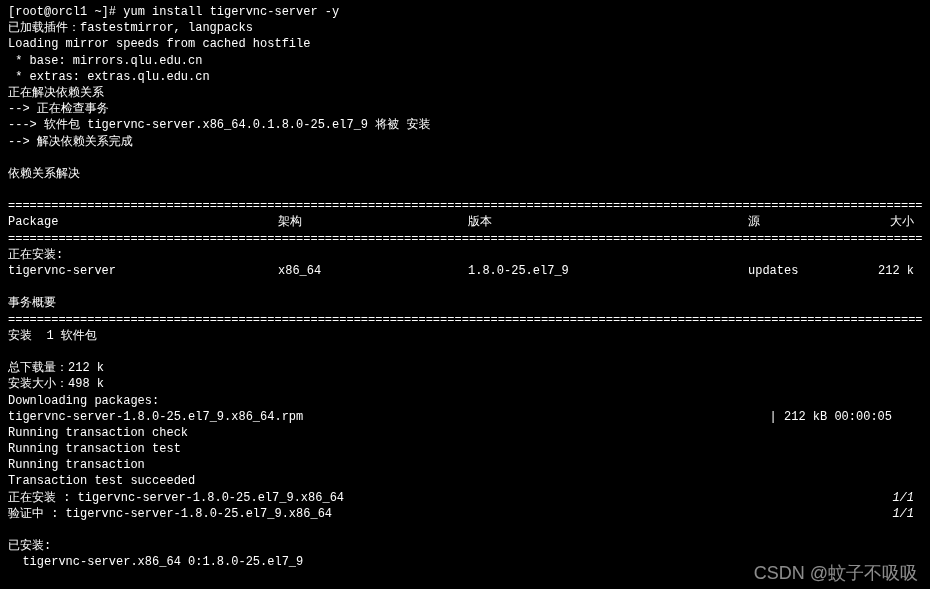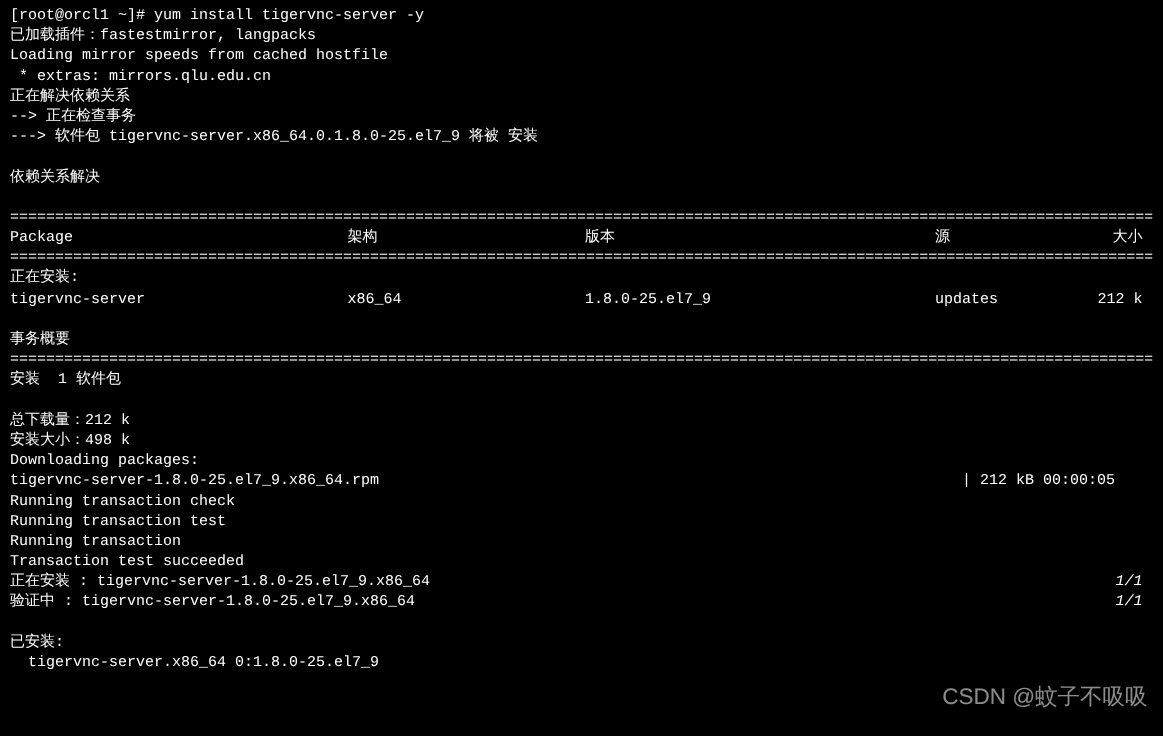--- a/index.html
+++ b/index.html
@@ -42,39 +42,41 @@
     }
     .dl-name { flex: 1; }
     .dl-stats { padding-right: 30px; }
     .install-row {
       display: flex;
     }
     .install-left { flex: 1; }
     .install-right { padding-right: 8px; font-style: italic; }
     .watermark {
       position: absolute;
-      bottom: 20px;
+      bottom: 4px;
       right: 12px;
       color: rgba(255,255,255,0.55);
       font-family: sans-serif;
       font-size: 18px;
       font-weight: 400;
     }
   </style>
 </head>
 <body>
 
 <div>
   <span class="line"><span>[root@orcl1 ~]#</span> <span>yum install tigervnc-server -y</span></span>
   <span class="line">已加载插件：fastestmirror, langpacks</span>
   <span class="line">Loading mirror speeds from cached hostfile</span>
-  <span class="line"> * extras: mirrors.qlu.edu.cn</span>
+  <span class="line"> * base: mirrors.qlu.edu.cn</span>
+  <span class="line"> * extras: extras.qlu.edu.cn</span>
   <span class="line">正在解决依赖关系</span>
   <span class="line">--&gt; 正在检查事务</span>
   <span class="line">---&gt; 软件包 tigervnc-server.x86_64.0.1.8.0-25.el7_9 将被 安装</span>
+  <span class="line">--&gt; 解决依赖关系完成</span>
   <span class="line">&nbsp;</span>
   <span class="line">依赖关系解决</span>
   <span class="line">&nbsp;</span>
   <span class="line divider" id="div1">==================================================================================================================================</span>
   <div class="table-row">
     <span class="col-package"> Package</span>
     <span class="col-arch">架构</span>
     <span class="col-version">版本</span>
     <span class="col-repo">源</span>
     <span class="col-size">大小</span>

